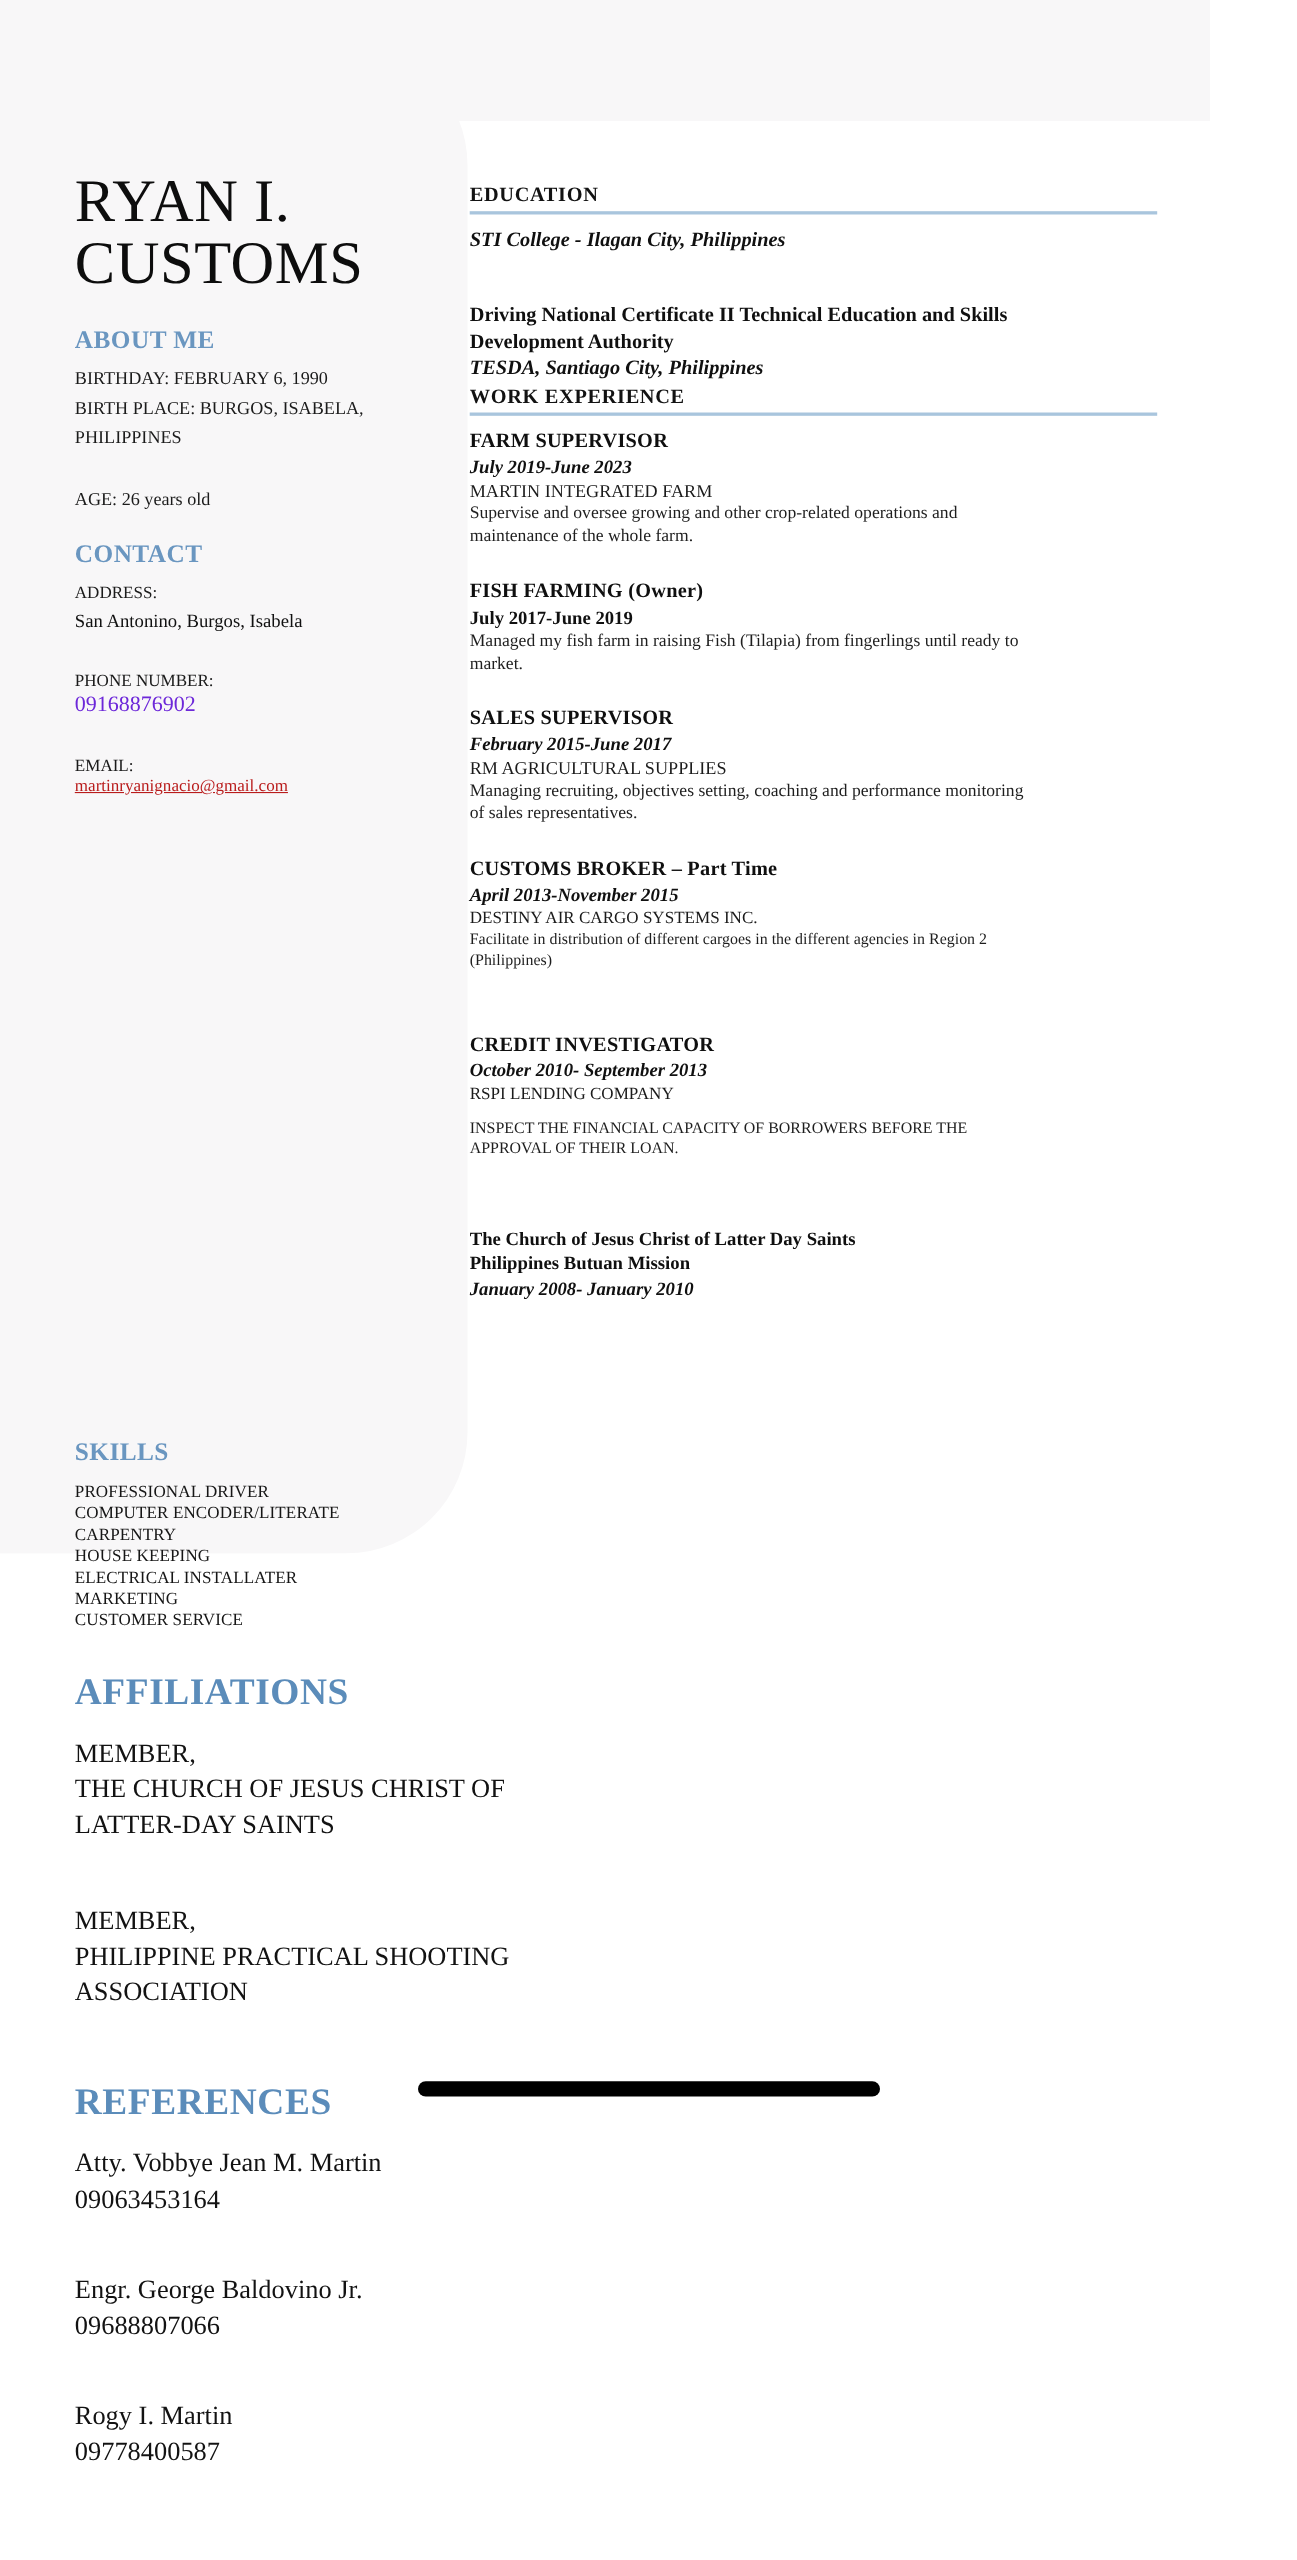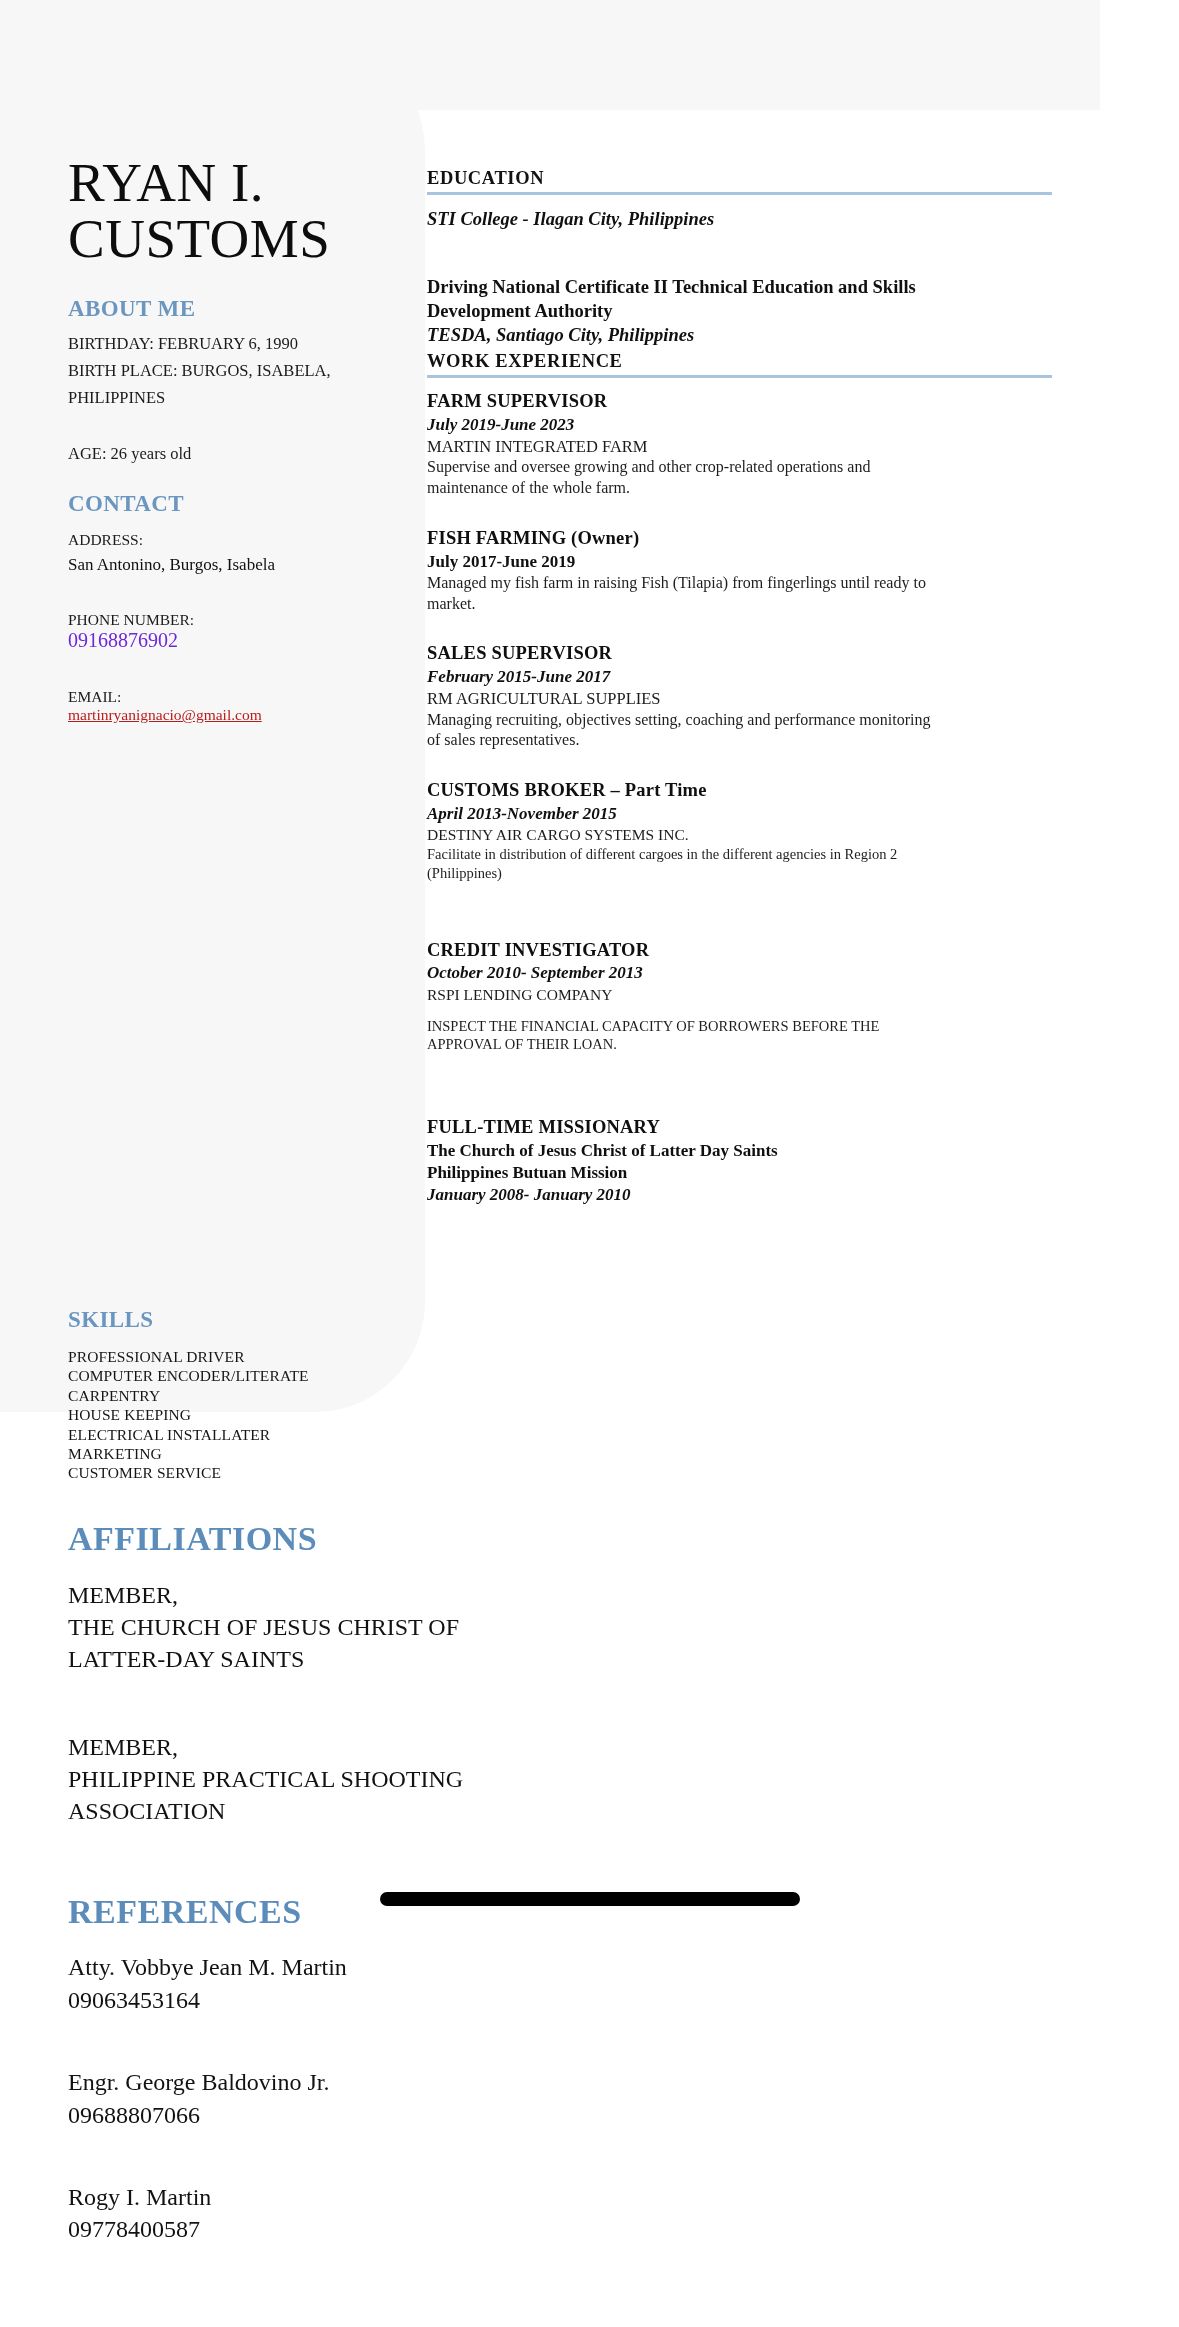--- a/index.html
+++ b/index.html
@@ -360,21 +360,20 @@
       <div class="job">
         <div class="job-title">CREDIT INVESTIGATOR</div>
         <div class="job-date">October 2010- September 2013</div>
         <div class="job-company caps-sm">RSPI LENDING COMPANY</div>
         <div class="job-desc small spaced">INSPECT THE FINANCIAL CAPACITY OF BORROWERS BEFORE THE</div>
         <div class="job-desc small">APPROVAL OF THEIR LOAN.</div>
       </div>
       <div class="job-gap huge"></div>
 
       <div class="job">
-        <div class="job-title">FULL-TIME MISSIONARY</div>
         <div class="job-sub-bold">The Church of Jesus Christ of Latter Day Saints</div>
         <div class="job-sub-bold">Philippines Butuan Mission</div>
         <div class="job-date">January 2008- January 2010</div>
       </div>
     </div>
 
   </div>
 
   <div class="bottom">
 

